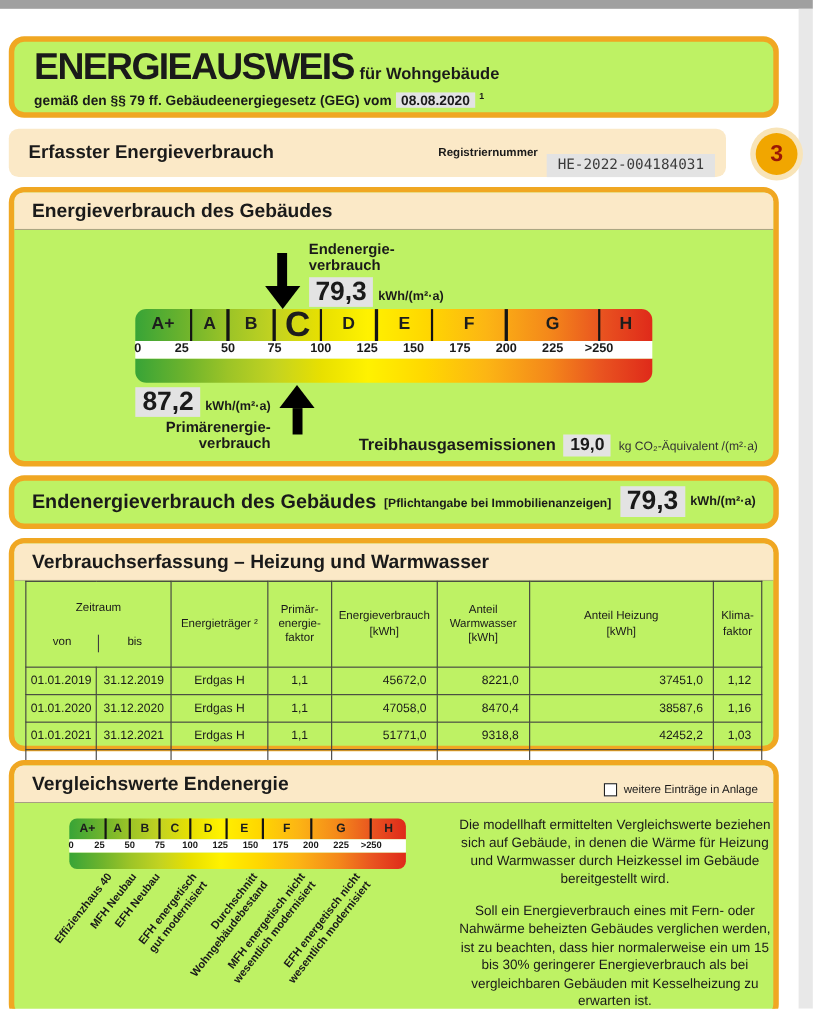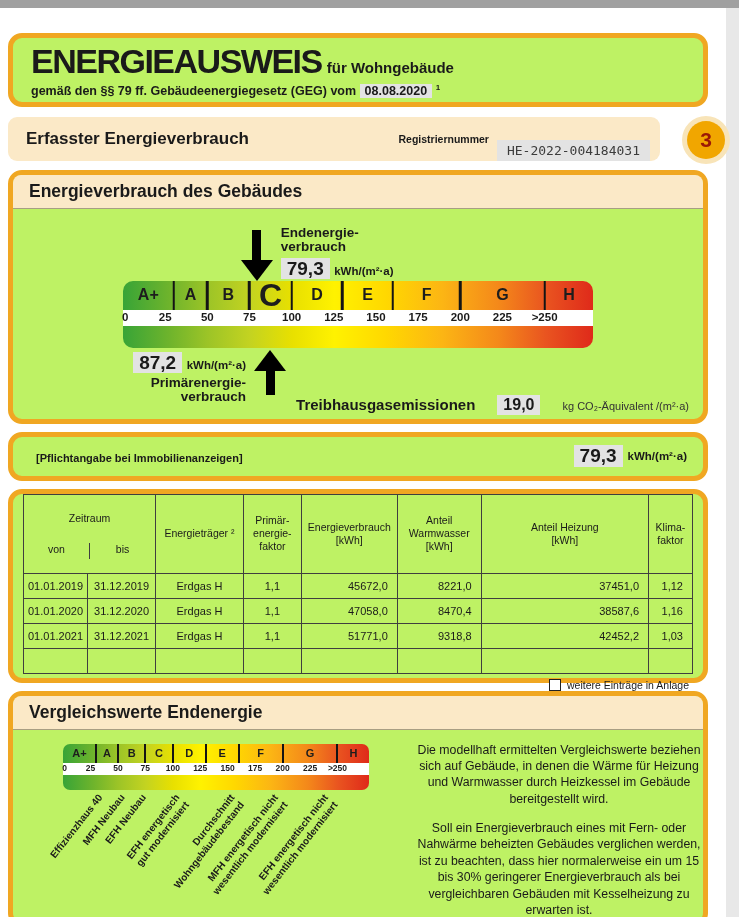--- a/index.html
+++ b/index.html
@@ -69,23 +69,23 @@
              border-top:21px solid #000;margin:0 auto;}
   .head-up{width:0;border-left:16px solid transparent;border-right:16px solid transparent;
            border-bottom:21px solid #000;margin:0 auto;}
   #primary-arrow{top:calc(100% + 2px);}
   #primary-arrow .shaft{height:24px;}
   #end-label{position:absolute;bottom:calc(100% + 1px);white-space:nowrap;}
   #primary-label{position:absolute;top:calc(100% + 4px);text-align:right;white-space:nowrap;}
   .m-line{font-size:13.5px;font-weight:bold;line-height:1.08;white-space:pre-line;}
   .value-row{margin-top:3px;}
   #primary-label .value-row{margin:0 0 2px;}
-  .value-big{font-size:19px;font-weight:bold;background:#e3e3e3;padding:0 6px;}
+  .value-big{font-size:24px;font-weight:bold;background:#e3e3e3;padding:0 6px;}
   .value-unit{font-size:11.5px;font-weight:bold;}
-  .ghg-row{position:absolute;right:14px;top:186px;display:flex;align-items:baseline;gap:22px;}
+  .ghg-row{position:absolute;right:14px;top:186px;display:flex;align-items:baseline;gap:7px;}
   .ghg-label{font-size:15px;font-weight:bold;}
   .ghg-value{font-size:16px;font-weight:bold;background:#e3e3e3;padding:1px 6px;}
   .ghg-unit{font-size:11px;color:#333;}
 
   
   #box-end{margin-top:8px;height:49px;display:flex;align-items:center;padding:0 16px;}
   .be-title{font-size:18px;font-weight:bold;}
   .be-note{font-size:11px;font-weight:bold;margin-left:7px;position:relative;top:2px;}
   .spacer{flex:1;}
 
@@ -213,27 +213,29 @@
 
       <div class="ghg-row">
         <span class="ghg-label">Treibhausgasemissionen</span>
         <span class="ghg-value">19,0</span>
         <span class="ghg-unit">kg CO₂-Äquivalent /(m²·a)</span>
       </div>
     </div>
   </div>
 
   <div class="panel" id="box-end">
+    <span class="be-title">Endenergieverbrauch des Gebäudes</span>
     <span class="be-note">[Pflichtangabe bei Immobilienanzeigen]</span>
     <span class="spacer"></span>
     <span class="value-big">79,3</span>
     <span class="value-unit" style="margin-left:5px">kWh/(m²·a)</span>
   </div>
 
   <div class="panel" id="box-table">
+    <div class="panel-hd">Verbrauchserfassung – Heizung und Warmwasser</div>
     <div class="tbl-wrap">
       <table id="vtable">
         <colgroup>
           <col style="width:64px">
             <col style="width:68px">
             <col style="width:88px">
             <col style="width:58px">
           <col style="width:96px">
             <col style="width:84px">
             <col style="width:168px">

